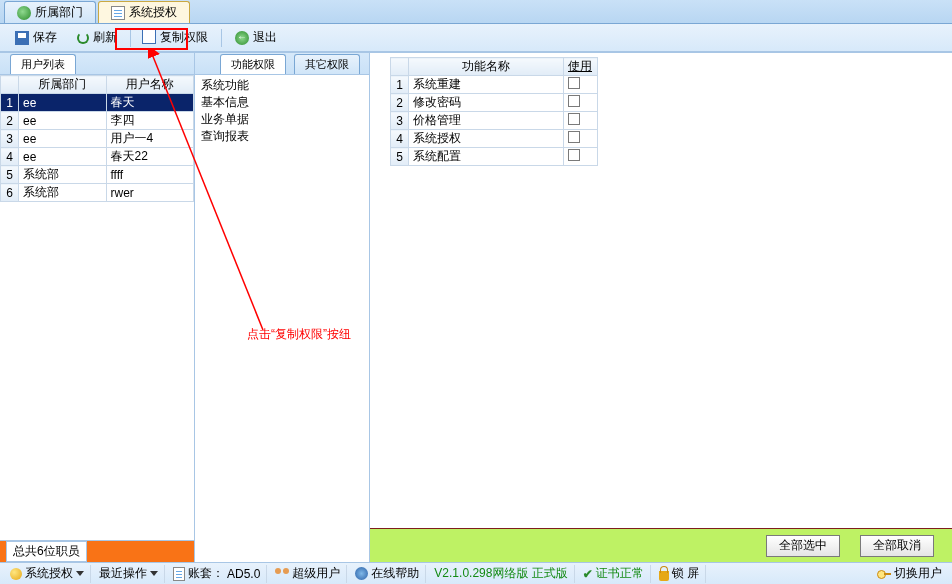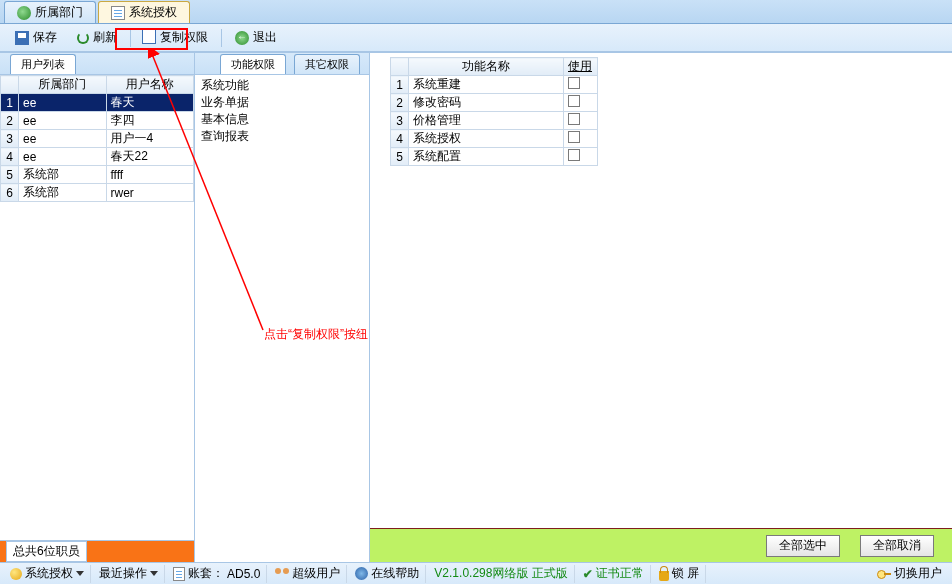--- a/index.html
+++ b/index.html
@@ -183,22 +183,22 @@
     </div>
   </div>
 
   <div class="mid-panel">
     <div class="mid-tabstrip">
       <div class="panel-tab">功能权限</div>
       <div class="panel-tab" style="background:linear-gradient(to bottom,#e8f2fc,#d0e5f8);">其它权限</div>
     </div>
     <div class="tree" id="tree">
         <div class="tree-item">系统功能</div>
+        <div class="tree-item">基本信息</div>
         <div class="tree-item">业务单据</div>
-        <div class="tree-item">基本信息</div>
         <div class="tree-item">查询报表</div>
       </div>
   </div>
 
   <div class="right-panel">
     <div class="func-table-wrap">
       <table class="func-table">
         <thead>
             <tr>
           <th class="rownum"></th>
@@ -284,13 +284,13 @@
 
 <div class="anno-box" style="left:115px; top:28px; width:73px; height:22px;"></div>
 <svg class="anno-arrow" style="left:148px; top:50px;" width="150" height="290">
   <defs>
       <marker id="ah" markerWidth="10" markerHeight="10" refX="2" refY="5" orient="auto">
         <path d="M0,0 L0,10 L8,5 z" fill="#ff0000"></path>
       </marker>
     </defs>
   <line x1="115" y1="280" x2="4" y2="4" stroke="#ff0000" stroke-width="1.5" marker-end="url(#ah)"></line>
 </svg>
-<div class="anno-text" style="left:264px; top:326px;">点击“复制权限”按纽</div>
+<div class="anno-text" style="left:247px; top:326px;">点击“复制权限”按纽</div>
 
 </body></html>

